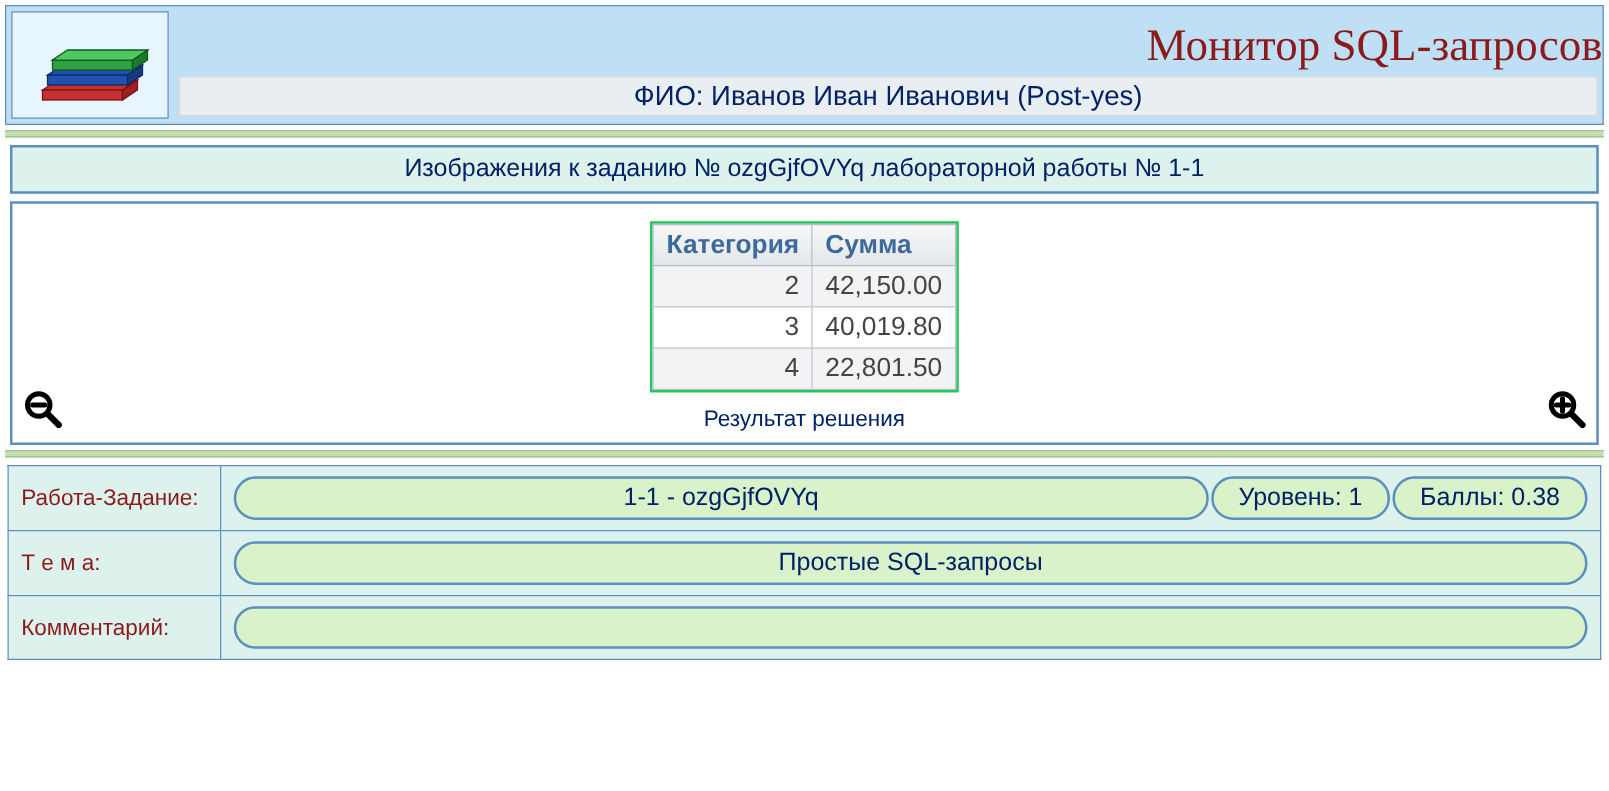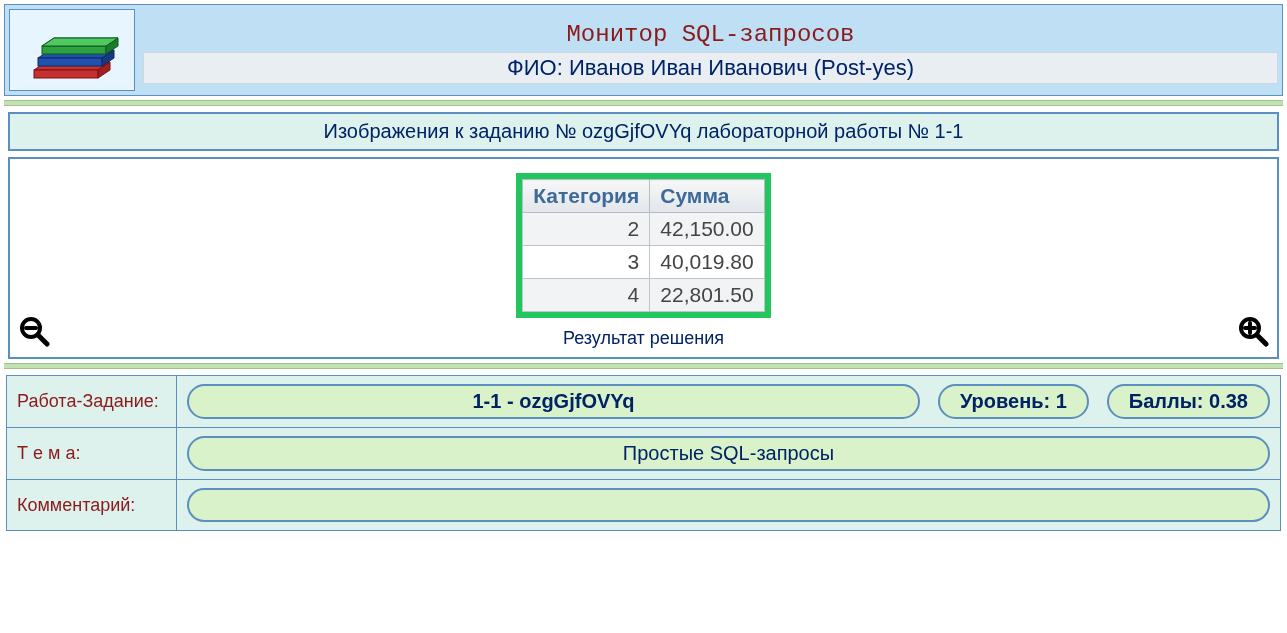--- a/index.html
+++ b/index.html
@@ -27,24 +27,24 @@
     justify-content: center;
   }
   .header-texts {
     flex: 1;
     display: flex;
     flex-direction: column;
     justify-content: center;
     padding: 6px 0;
   }
   .page-title {
-    font-family: Liberation Mono, monospace;
-    font-size: 24px;
+    font-family: Liberation Serif, serif;
+    font-size: 36px;
     color: #8b1a1a;
-    text-align: center;
+    text-align: right;
     padding: 4px 0;
   }
   .user-line {
     text-align: center;
     font-size: 22px;
     color: #002266;
     background: #e8eef2;
     border: 1px solid #d0d8de;
     margin: 0 4px;
     padding: 2px 1px;
@@ -73,21 +73,21 @@
   .result-outer {
     margin: 4px 8px;
     border: 2px solid #5b8fbf;
     background: #fff;
     position: relative;
     padding: 14px 8px 8px 8px;
   }
   .result-inner-wrap { text-align: center; }
   .result-table-box {
     display: inline-block;
-    border: 6px solid #22c55e;
+    border: 2px solid #22c55e;
     background: #fff;
     padding: 0;
   }
   .result-table {
     border-collapse: collapse;
     font-family: Arial, sans-serif;
     font-size: 21px;
   }
   .result-table th {
     background: linear-gradient(#f7f7f7, #e2e6ea);
@@ -132,21 +132,21 @@
     padding: 8px 10px;
     vertical-align: middle;
   }
   .info-label {
     width: 170px;
     text-align: left;
     color: #8b1a1a;
     font-size: 18px;
   }
   .info-value-cell { }
-  .pill-row { display: flex; gap: 18px; align-items: center; font-weight: bold; }
+  .pill-row { display: flex; gap: 2px; align-items: center; }
   .pill {
     background: #d9f2c9;
     border: 2px solid #5b8fbf;
     border-radius: 22px;
     color: #002266;
     font-size: 20px;
     text-align: center;
     padding: 4px 20px;
     white-space: nowrap;
   }

